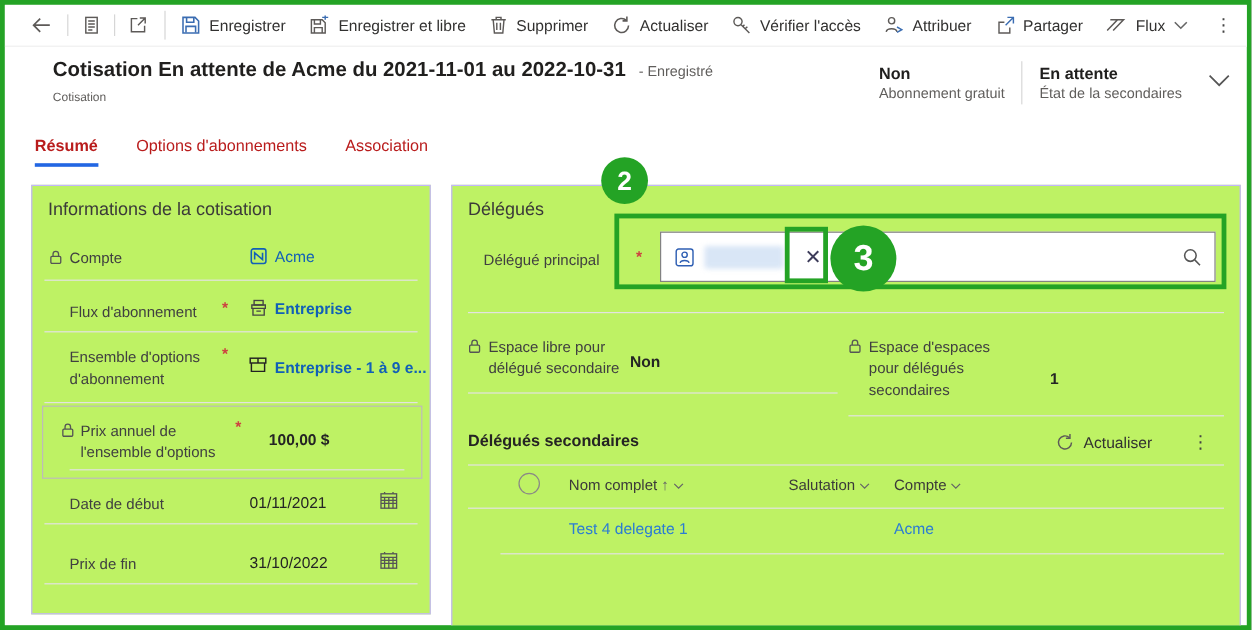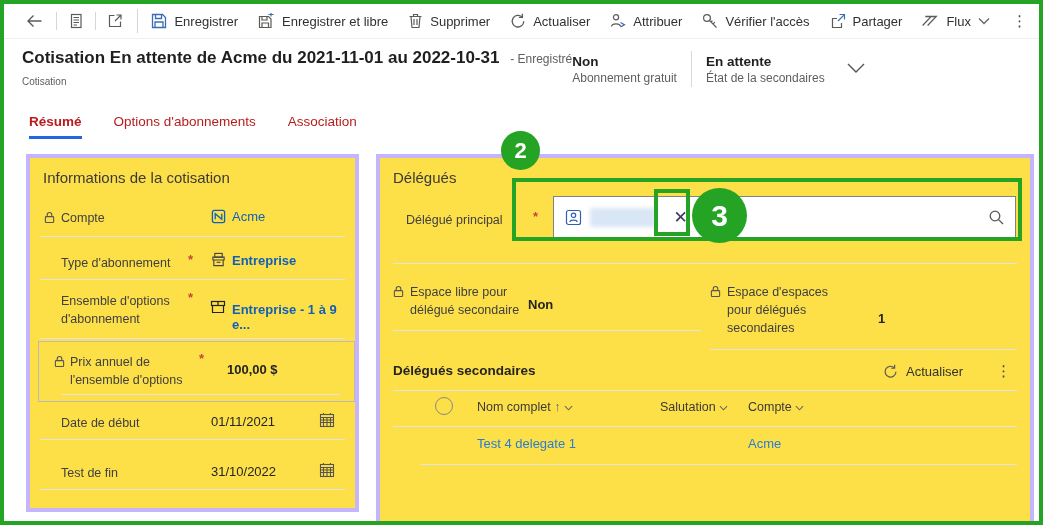--- a/index.html
+++ b/index.html
@@ -14,37 +14,37 @@
   
   .toolbar{position:absolute;top:0;left:0;right:0;height:35px;display:flex;align-items:center;padding-left:10px;border-bottom:1px solid #efefef;background:#fff}
   .tb-btn{display:flex;align-items:center;gap:7px;padding:0 10px;height:100%;font-size:13px;color:var(--ink);cursor:default;white-space:nowrap}
   .tb-btn svg{display:block}
   .tb-sep{width:1px;height:18px;background:#d6d6d6;margin:0 1px}
   .tb-sep.tall{height:24px;margin:0 4px}
   .tb-kebab{font-size:15px;color:#444;padding:0 12px;letter-spacing:0}
   .chev{color:#666}
 
   
-  .pagehead{position:absolute;top:44px;left:18px;right:14px;display:flex;align-items:flex-start}
+  .pagehead{position:absolute;top:44px;left:40px;right:14px;display:flex;justify-content:space-between;align-items:flex-start}
   .title-line{font-size:17px;font-weight:bold;color:#201f1e}
   .title-line .saved{font-size:12px;font-weight:normal;color:var(--muted);margin-left:6px}
   .entity{font-size:10px;color:var(--muted);margin-top:8px}
   .headstats{display:flex;align-items:center;gap:14px;padding-top:3px}
   .stat .v{font-size:13.5px;font-weight:bold;color:#201f1e}
   .stat .c{font-size:12px;color:var(--muted);margin-top:2px}
   .stat-sep{width:1px;height:36px;background:#d8d8d8}
   .head-chevron{margin-left:8px;color:#555}
 
   
   .tabs{position:absolute;top:110px;left:25px;display:flex;gap:32px;font-size:13.5px}
   .tab{padding-bottom:7px;color:#b91c1c;cursor:default}
   .tab.active{font-weight:bold;border-bottom:3px solid var(--tab-accent)}
 
   
-  .card{position:absolute;background:#fde047;border:4px solid #c4b5fd}
+  .card{position:absolute;background:#bef264;border:1px solid #c4b5fd}
   .card-title{position:absolute;left:13px;top:11px;font-size:15px;color:#3b3a39}
   #left-card{left:22px;top:150px;width:333px;height:358px}
   #right-card{left:372px;top:150px;width:658px;height:378px}
   .abs{position:absolute}
   .divider{position:absolute;height:1px;background:var(--line)}
   .flabel{font-size:12.5px;color:#404040;line-height:1.45}
   .fvalue{font-size:13px;color:#242424}
   .fvalue.b{font-weight:bold}
   .req{color:var(--required);font-size:13px;font-weight:bold}
   .lnk{color:var(--link);font-size:13px;text-decoration:none}
@@ -127,32 +127,32 @@
     </div>
     <div class="tb-btn">
       <svg class="ico" width="16" height="16" viewBox="0 0 16 16" fill="none" stroke="currentColor" stroke-width="1.3">
           <path d="M13.8 8.3A5.8 5.8 0 1 1 12 4"></path>
           <path d="M12.4 0.8v3.6H8.8"></path>
         </svg>
       <span>Actualiser</span>
     </div>
     <div class="tb-btn">
       <svg class="ico" width="16" height="16" viewBox="0 0 16 16" fill="none" stroke="currentColor" stroke-width="1.2">
+          <circle cx="5" cy="5" r="3.4"></circle>
+          <path d="M7.6 7.6l6.9 6.9M11 11l1.8-1.8M9 9l1.4-1.4"></path>
+        </svg>
+      <span>Vérifier l'accès</span>
+    </div>
+    <div class="tb-btn">
+      <svg class="ico" width="16" height="16" viewBox="0 0 16 16" fill="none" stroke="currentColor" stroke-width="1.2">
           <circle cx="6" cy="4.3" r="2.6"></circle>
           <path d="M1.5 13.5c.6-3.4 8.4-3.4 9 0"></path>
           <path d="M10.5 9.5l4 2.2-4 2.2" stroke="#3b6db2"></path>
         </svg>
       <span>Attribuer</span>
-    </div>
-    <div class="tb-btn">
-      <svg class="ico" width="16" height="16" viewBox="0 0 16 16" fill="none" stroke="currentColor" stroke-width="1.2">
-          <circle cx="5" cy="5" r="3.4"></circle>
-          <path d="M7.6 7.6l6.9 6.9M11 11l1.8-1.8M9 9l1.4-1.4"></path>
-        </svg>
-      <span>Vérifier l'accès</span>
     </div>
     <div class="tb-btn">
       <svg class="ico" width="16" height="16" viewBox="0 0 16 16" fill="none" stroke="currentColor" stroke-width="1.2">
           <path d="M7 5.5H2.5v9h9V10"></path>
           <path d="M9.5 1.5h5v5M14.2 1.8L8 8" stroke="#3b6db2"></path>
         </svg>
       <span>Partager</span>
     </div>
     <div class="tb-btn">
       <svg class="ico" width="17" height="16" viewBox="0 0 17 16" fill="none" stroke="currentColor" stroke-width="1.3">
@@ -206,21 +206,21 @@
         <path d="M3.5 6V4a2.5 2.5 0 0 1 5 0v2"></path>
       </svg>
     <div class="abs flabel" style="left:31px;top:51px">Compte</div>
     <svg class="abs" style="left:181px;top:51px" width="15" height="15" viewBox="0 0 16 16" fill="none" stroke="#1160b7" stroke-width="1.4">
         <rect x="1.5" y="1.5" width="13" height="13" rx="2"></rect>
         <path d="M4.5 11V5l7 6V5"></path>
       </svg>
     <a class="abs lnk" style="left:202px;top:51px" href="#">Acme</a>
     <div class="divider" style="left:10px;right:10px;top:78px"></div>
 
-    <div class="abs flabel" style="left:31px;top:96px">Type d'abonnement</div>
+    <div class="abs flabel" style="left:31px;top:96px">Flux d'abonnement</div>
     <div class="abs req" style="left:158px;top:94px">*</div>
     <svg class="abs ico" style="left:181px;top:94px" width="15" height="15" viewBox="0 0 16 16" fill="none" stroke="#444" stroke-width="1.2">
         <rect x="4" y="1.5" width="8" height="4"></rect>
         <path d="M2 5.5h12v3H2zM3 8.5h10v6H3z"></path>
         <path d="M6 11h4"></path>
       </svg>
     <a class="abs lnk b" style="left:202px;top:95px" href="#">Entreprise</a>
     <div class="divider" style="left:10px;right:10px;top:121px"></div>
 
     <div class="abs flabel" style="left:31px;top:134px;width:122px">Ensemble d'options d'abonnement</div>
@@ -244,21 +244,21 @@
     </div>
 
     <div class="abs flabel" style="left:31px;top:256px">Date de début</div>
     <div class="abs fvalue" style="left:181px;top:256px">01/11/2021</div>
     <svg class="abs ico" style="left:289px;top:254px" width="16" height="16" viewBox="0 0 16 16" fill="none" stroke="#555" stroke-width="1.1">
         <rect x="1.5" y="2.5" width="13" height="12"></rect>
         <path d="M1.5 5.5h13M4.5 2.5V1M11.5 2.5V1M4.5 8h7M4.5 10.5h7M4.5 5.5v9M8 5.5v9M11.5 5.5v9M1.5 8h13M1.5 10.5h13"></path>
       </svg>
     <div class="divider" style="left:10px;right:10px;top:281px"></div>
 
-    <div class="abs flabel" style="left:31px;top:306px">Test de fin</div>
+    <div class="abs flabel" style="left:31px;top:306px">Prix de fin</div>
     <div class="abs fvalue" style="left:181px;top:306px">31/10/2022</div>
     <svg class="abs ico" style="left:289px;top:304px" width="16" height="16" viewBox="0 0 16 16" fill="none" stroke="#555" stroke-width="1.1">
         <rect x="1.5" y="2.5" width="13" height="12"></rect>
         <path d="M1.5 5.5h13M4.5 2.5V1M11.5 2.5V1M4.5 8h7M4.5 10.5h7M4.5 5.5v9M8 5.5v9M11.5 5.5v9M1.5 8h13M1.5 10.5h13"></path>
       </svg>
     <div class="divider" style="left:10px;right:10px;top:331px"></div>
   </div>
 
   <div class="card" id="right-card">
     <div class="card-title">Délégués</div>

